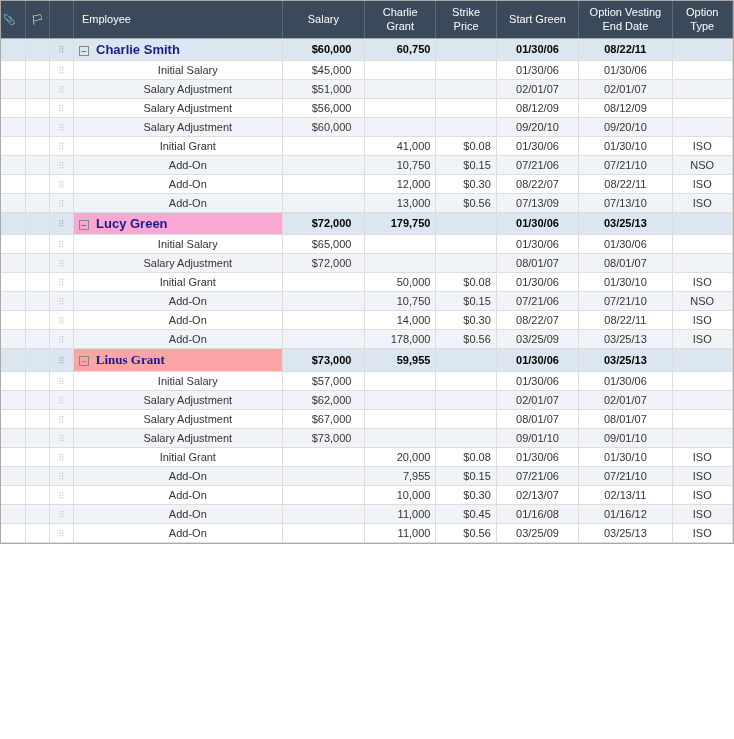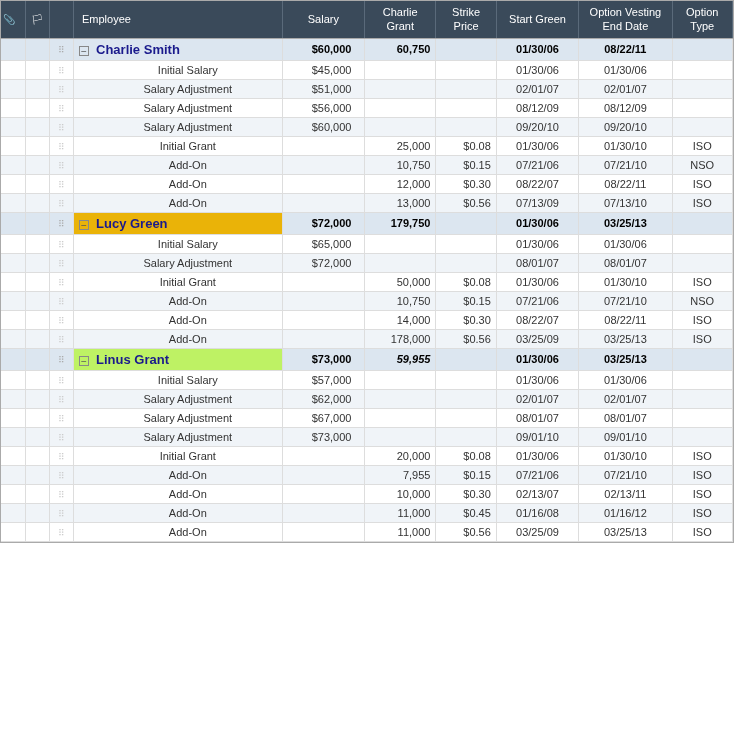--- a/index.html
+++ b/index.html
@@ -212,21 +212,21 @@
       <td class="date-val">09/20/10</td>
       <td class="date-val">09/20/10</td>
       <td class="type-val"></td>
     </tr>
         <tr class="child-row" style="background: rgb(255, 255, 255);">
       <td class="icon-cell"></td>
       <td class="icon-cell"></td>
       <td class="icon-cell"><span style="color:#ccc; font-size:9px;">⠿</span></td>
       <td class="child-label">Initial Grant</td>
       <td class="salary-val"></td>
-      <td class="grant-val">25,000</td>
+      <td class="grant-val">41,000</td>
       <td class="strike-val">$0.08</td>
       <td class="date-val">01/30/06</td>
       <td class="date-val">01/30/10</td>
       <td class="type-val">ISO</td>
     </tr>
         <tr class="child-row" style="background: rgb(240, 244, 248);">
       <td class="icon-cell"></td>
       <td class="icon-cell"></td>
       <td class="icon-cell"><span style="color:#ccc; font-size:9px;">⠿</span></td>
       <td class="child-label">Add-On</td>
@@ -258,21 +258,21 @@
       <td class="grant-val">13,000</td>
       <td class="strike-val">$0.56</td>
       <td class="date-val">07/13/09</td>
       <td class="date-val">07/13/10</td>
       <td class="type-val">ISO</td>
     </tr>
         <tr class="group-row" style="background: rgb(220, 230, 240);">
     <td class="icon-cell" style="background:#dce6f0;"></td>
     <td class="icon-cell" style="background:#dce6f0;"></td>
     <td class="icon-cell" style="background:#dce6f0;"><span style="color:#aaa; font-size:9px;">⠿</span></td>
-    <td style="background:#eab308;">
+    <td style="background:#f9a8d4;">
       <span class="minus-box">−</span>
       <span class="employee-name">Lucy Green</span>
     </td>
     <td class="salary-val bold-salary" style="background:#dce6f0;">$72,000</td>
     <td class="grant-val bold-salary" style="background:#dce6f0;padding-left:12px;">179,750</td>
     <td class="strike-val" style="background:#dce6f0;"></td>
     <td class="date-val bold-date" style="background:#dce6f0;">01/30/06</td>
     <td class="date-val bold-date" style="background:#dce6f0;">03/25/13</td>
     <td class="type-val" style="background:#dce6f0;"></td>
   </tr>
@@ -345,26 +345,26 @@
       <td class="grant-val">178,000</td>
       <td class="strike-val">$0.56</td>
       <td class="date-val">03/25/09</td>
       <td class="date-val">03/25/13</td>
       <td class="type-val">ISO</td>
     </tr>
         <tr class="group-row" style="background: rgb(220, 230, 240);">
     <td class="icon-cell" style="background:#dce6f0;"></td>
     <td class="icon-cell" style="background:#dce6f0;"></td>
     <td class="icon-cell" style="background:#dce6f0;"><span style="color:#aaa; font-size:9px;">⠿</span></td>
-    <td style="background:#bef264;">
+    <td style="background:#fca5a5;font-family:Liberation Serif, serif;">
       <span class="minus-box">−</span>
       <span class="employee-name">Linus Grant</span>
     </td>
     <td class="salary-val bold-salary" style="background:#dce6f0;">$73,000</td>
-    <td class="grant-val bold-salary" style="background:#dce6f0;font-style:italic;">59,955</td>
+    <td class="grant-val bold-salary" style="background:#dce6f0;">59,955</td>
     <td class="strike-val" style="background:#dce6f0;"></td>
     <td class="date-val bold-date" style="background:#dce6f0;">01/30/06</td>
     <td class="date-val bold-date" style="background:#dce6f0;">03/25/13</td>
     <td class="type-val" style="background:#dce6f0;"></td>
   </tr>
         <tr class="child-row" style="background: rgb(255, 255, 255);">
       <td class="icon-cell"></td>
       <td class="icon-cell"></td>
       <td class="icon-cell"><span style="color:#ccc; font-size:9px;">⠿</span></td>
       <td class="child-label">Initial Salary</td>

